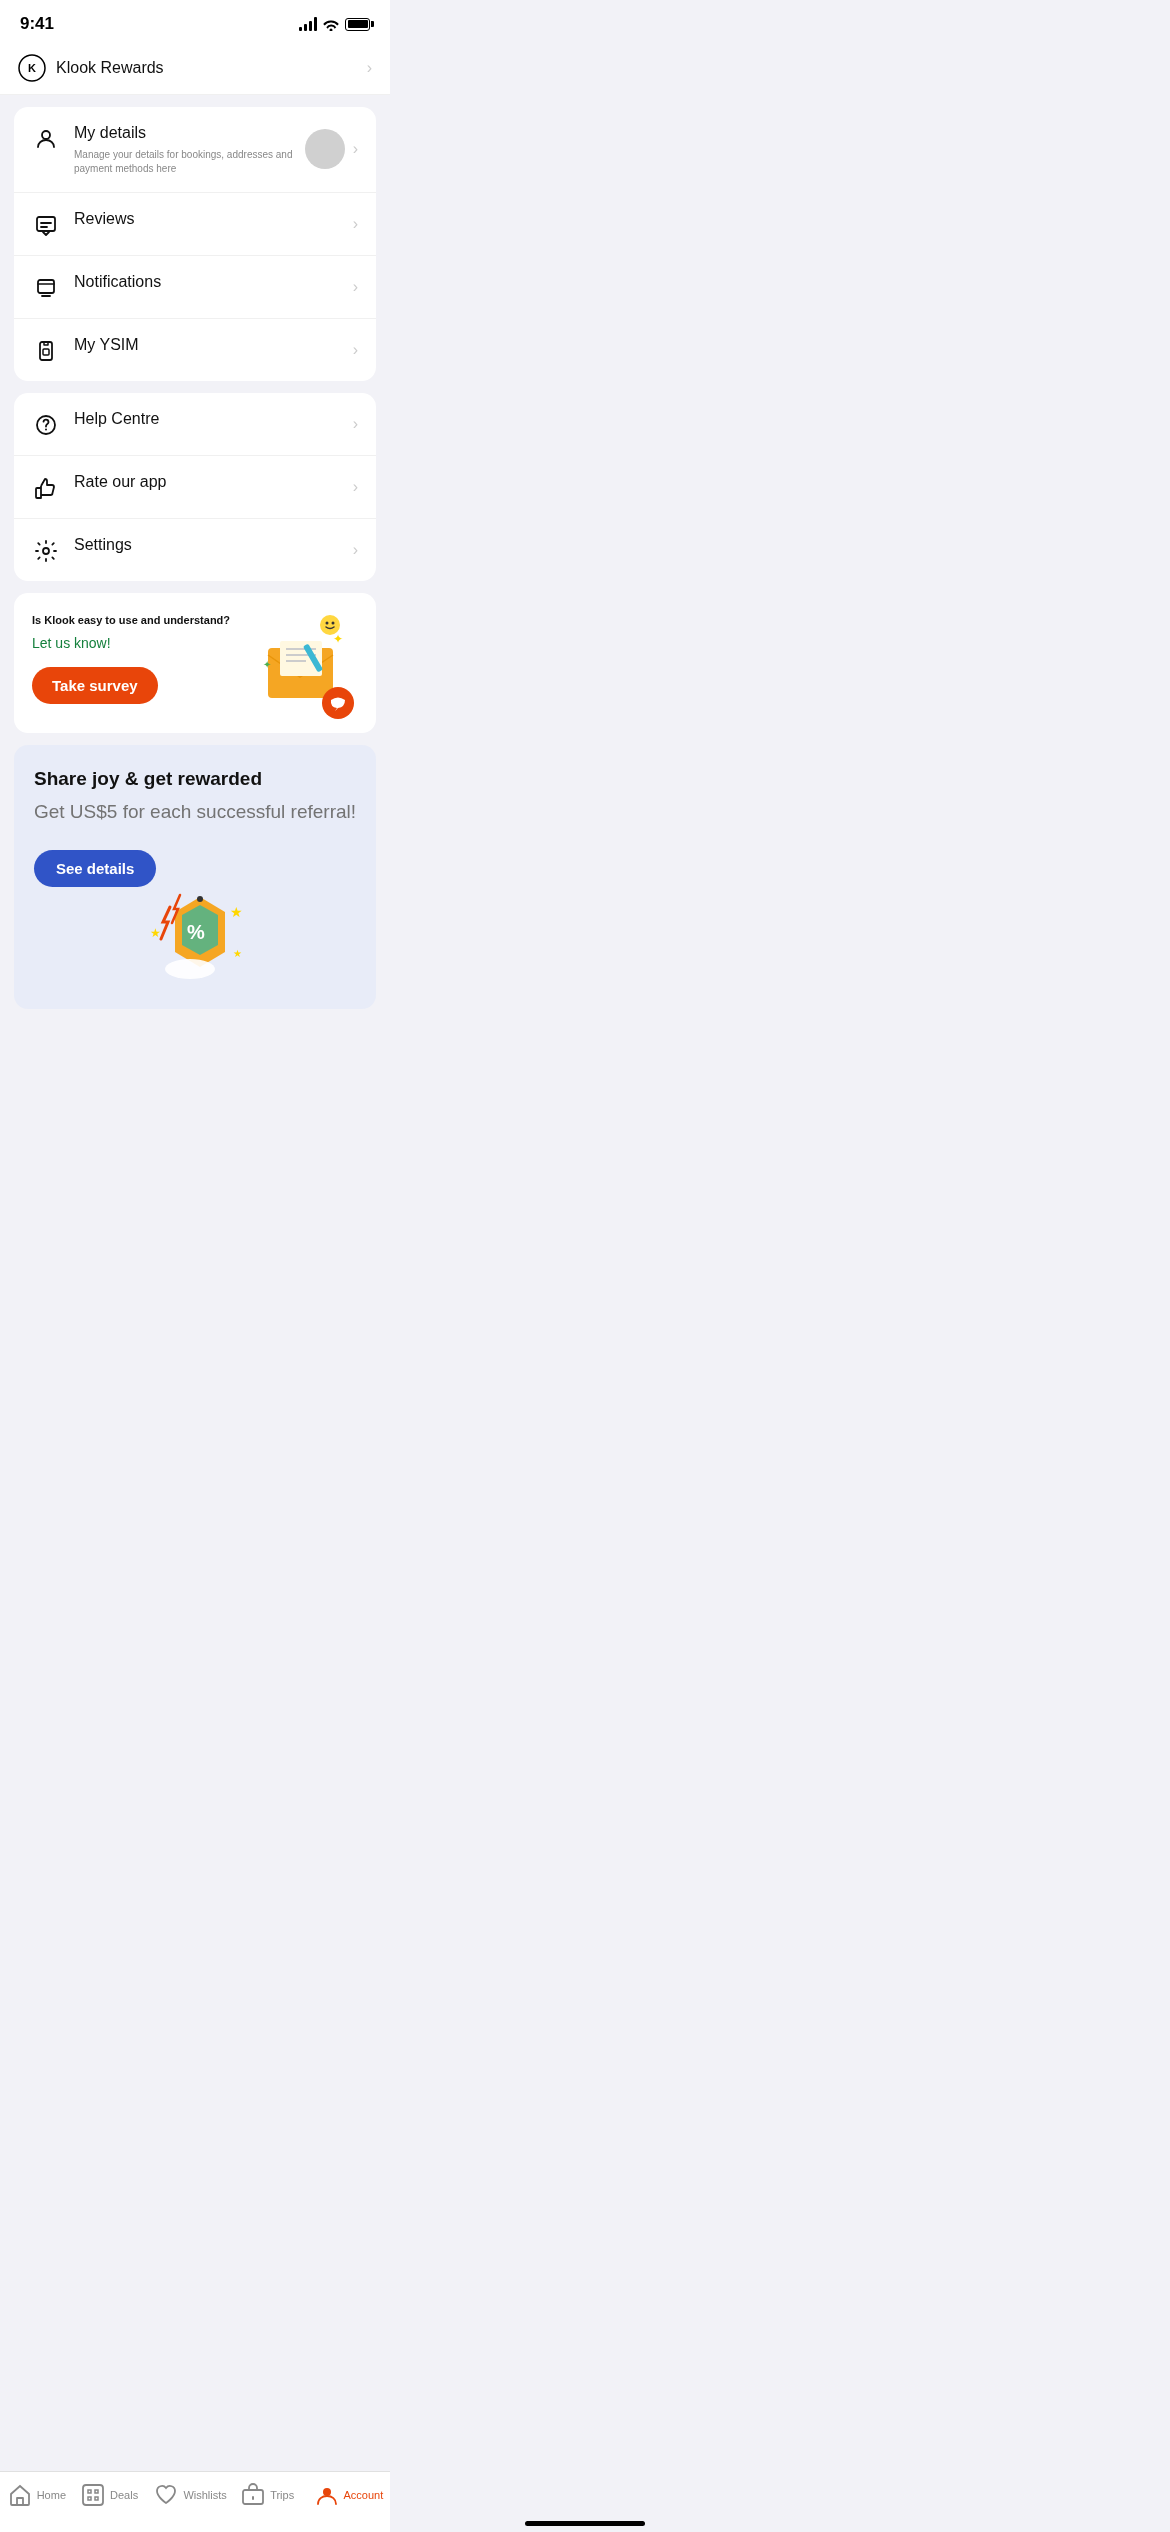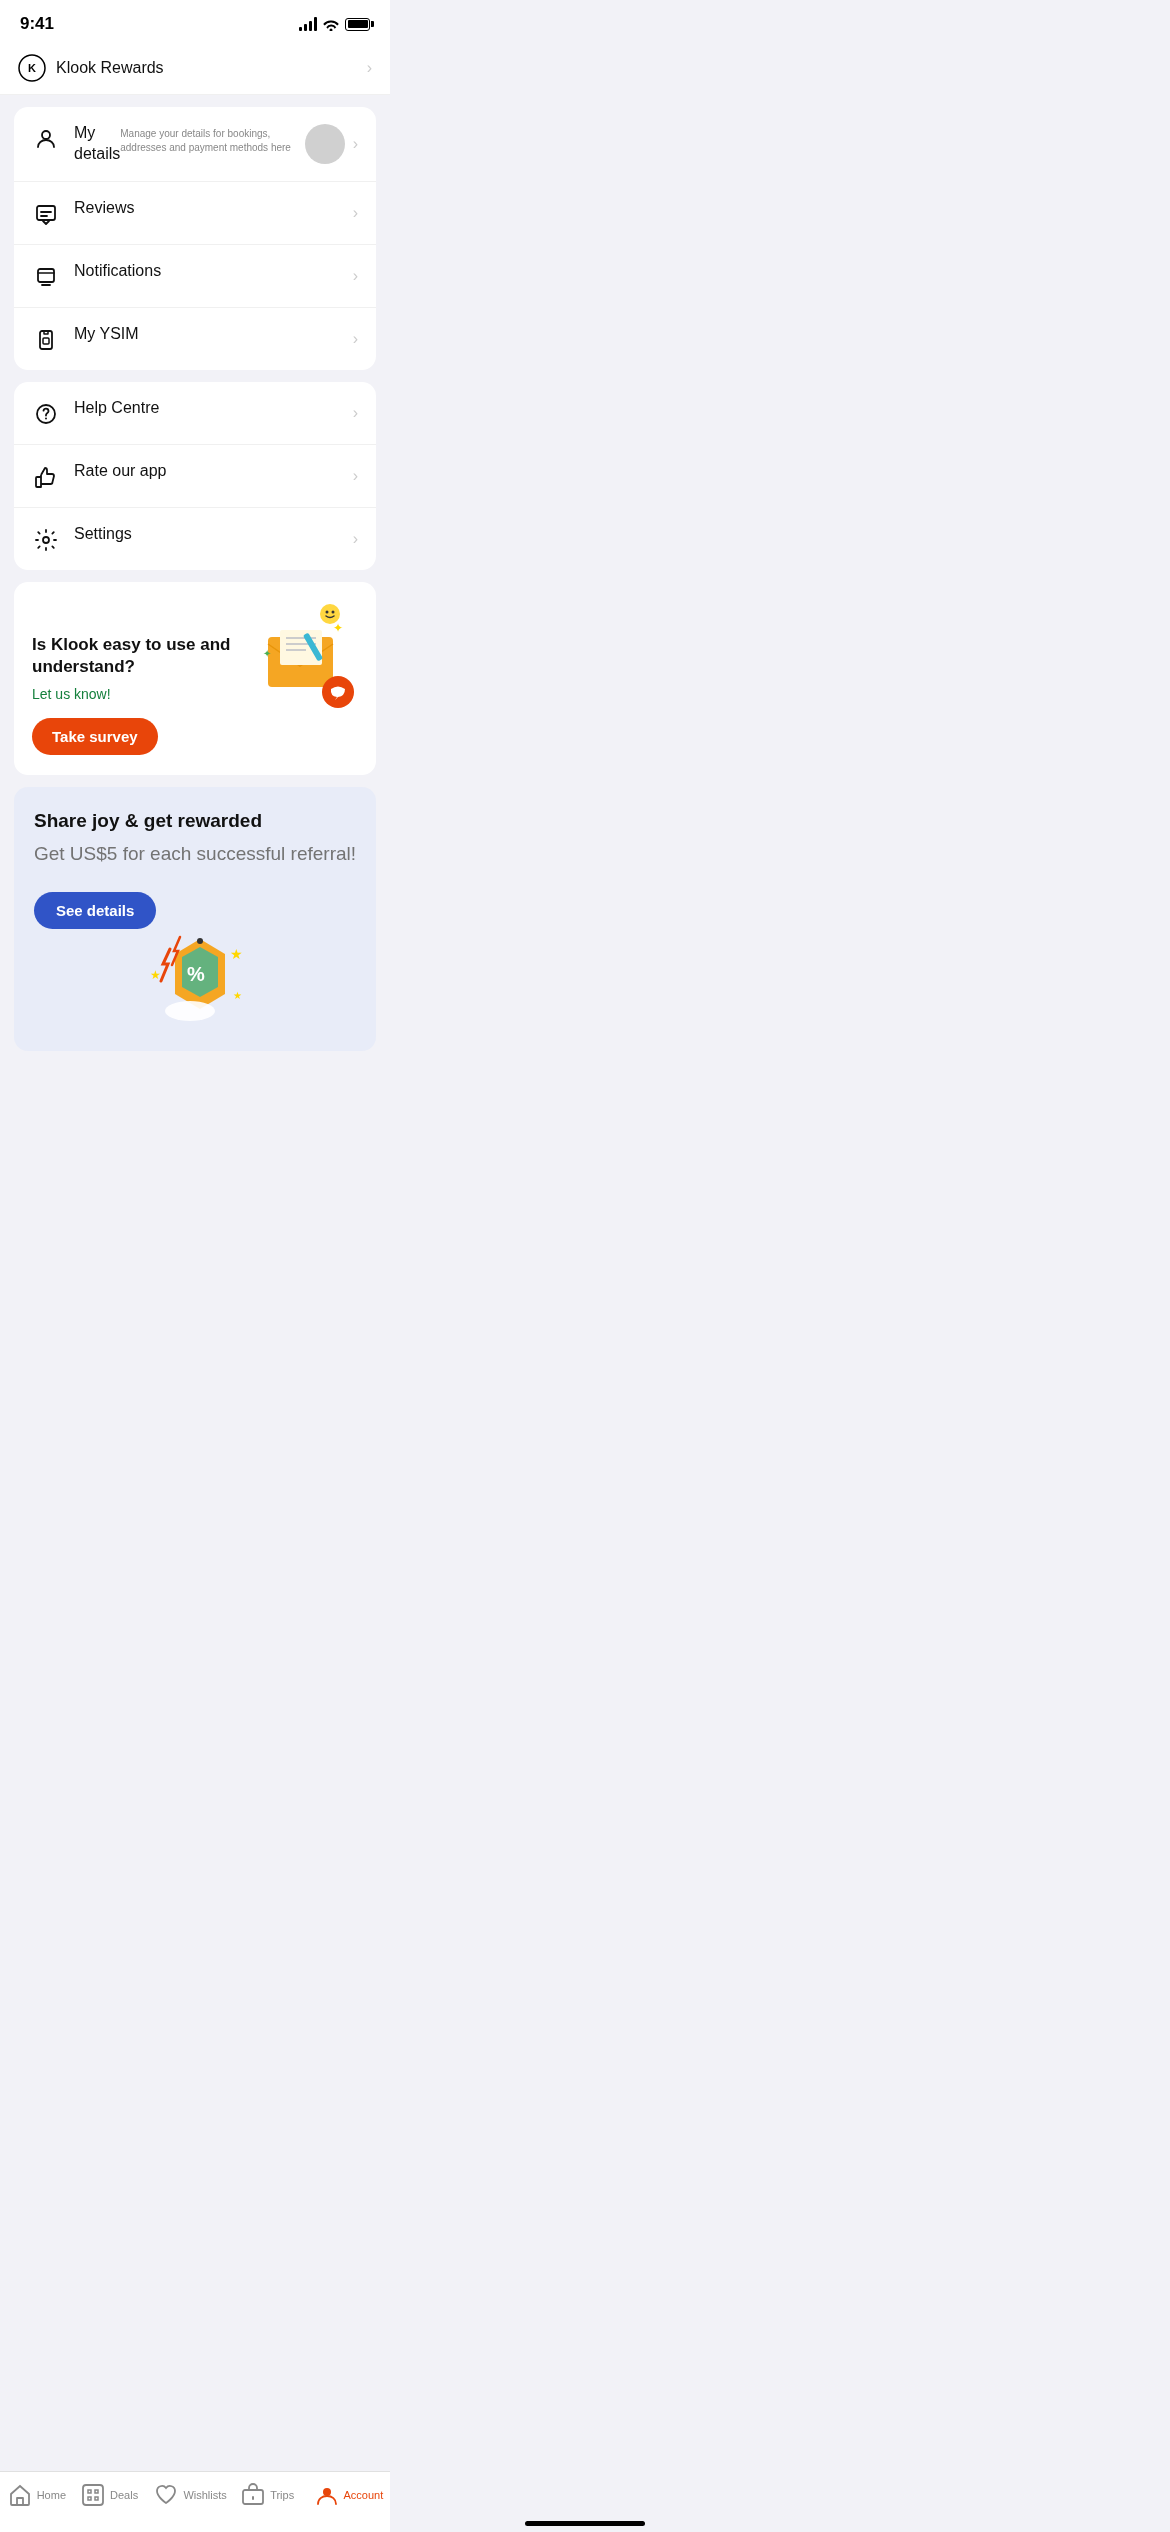--- a/index.html
+++ b/index.html
@@ -119,20 +119,21 @@
       width: 28px;
       height: 28px;
       display: flex;
       align-items: center;
       justify-content: center;
       flex-shrink: 0;
       margin-top: 2px;
     }
     .menu-text-block {
       display: flex;
+      flex-direction: column;
     }
     .menu-title {
       font-size: 16px;
       font-weight: 500;
       color: #111;
       line-height: 1.3;
     }
     .menu-subtitle {
       font-size: 10px;
       color: #888;
@@ -163,26 +164,25 @@
       padding: 20px 18px;
       display: flex;
       align-items: flex-start;
       justify-content: space-between;
       overflow: hidden;
     }
     .survey-left {
       flex: 1;
     }
     .survey-title {
-      font-size: 17px;
+      font-size: 11px;
       font-weight: 700;
       color: #111;
       line-height: 1.3;
       margin-bottom: 8px;
-      margin-top: 32px;
     }
     .survey-subtitle {
       font-size: 14px;
       color: #15803d;
       margin-bottom: 16px;
     }
     .survey-btn {
       background: #e8450a;
       color: white;
       border: none;

